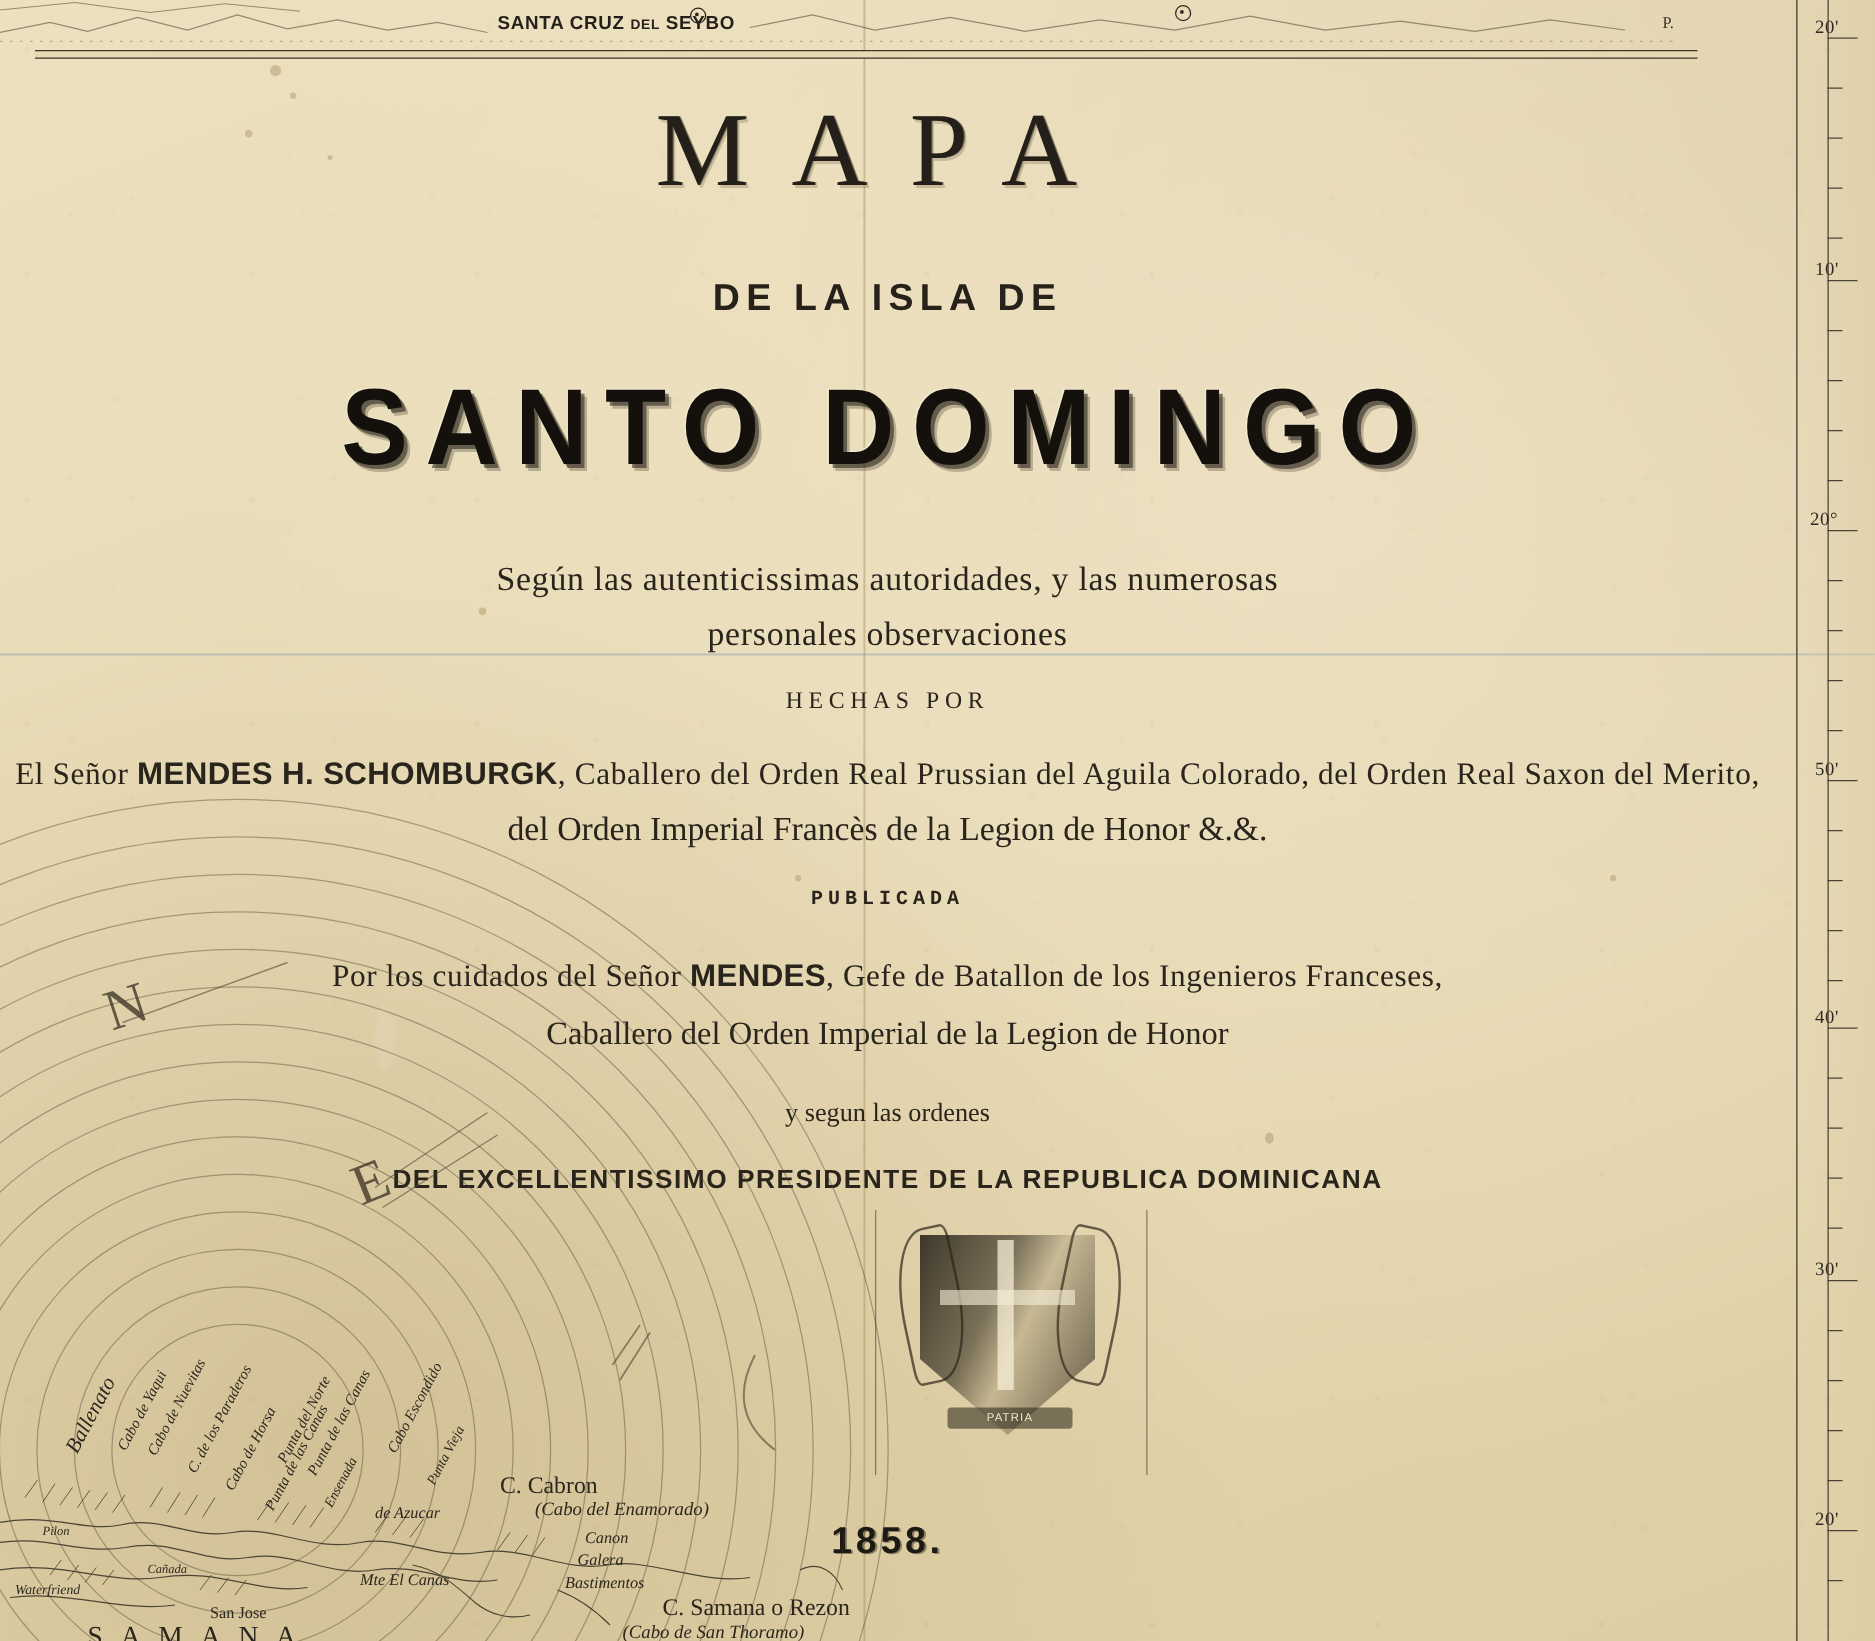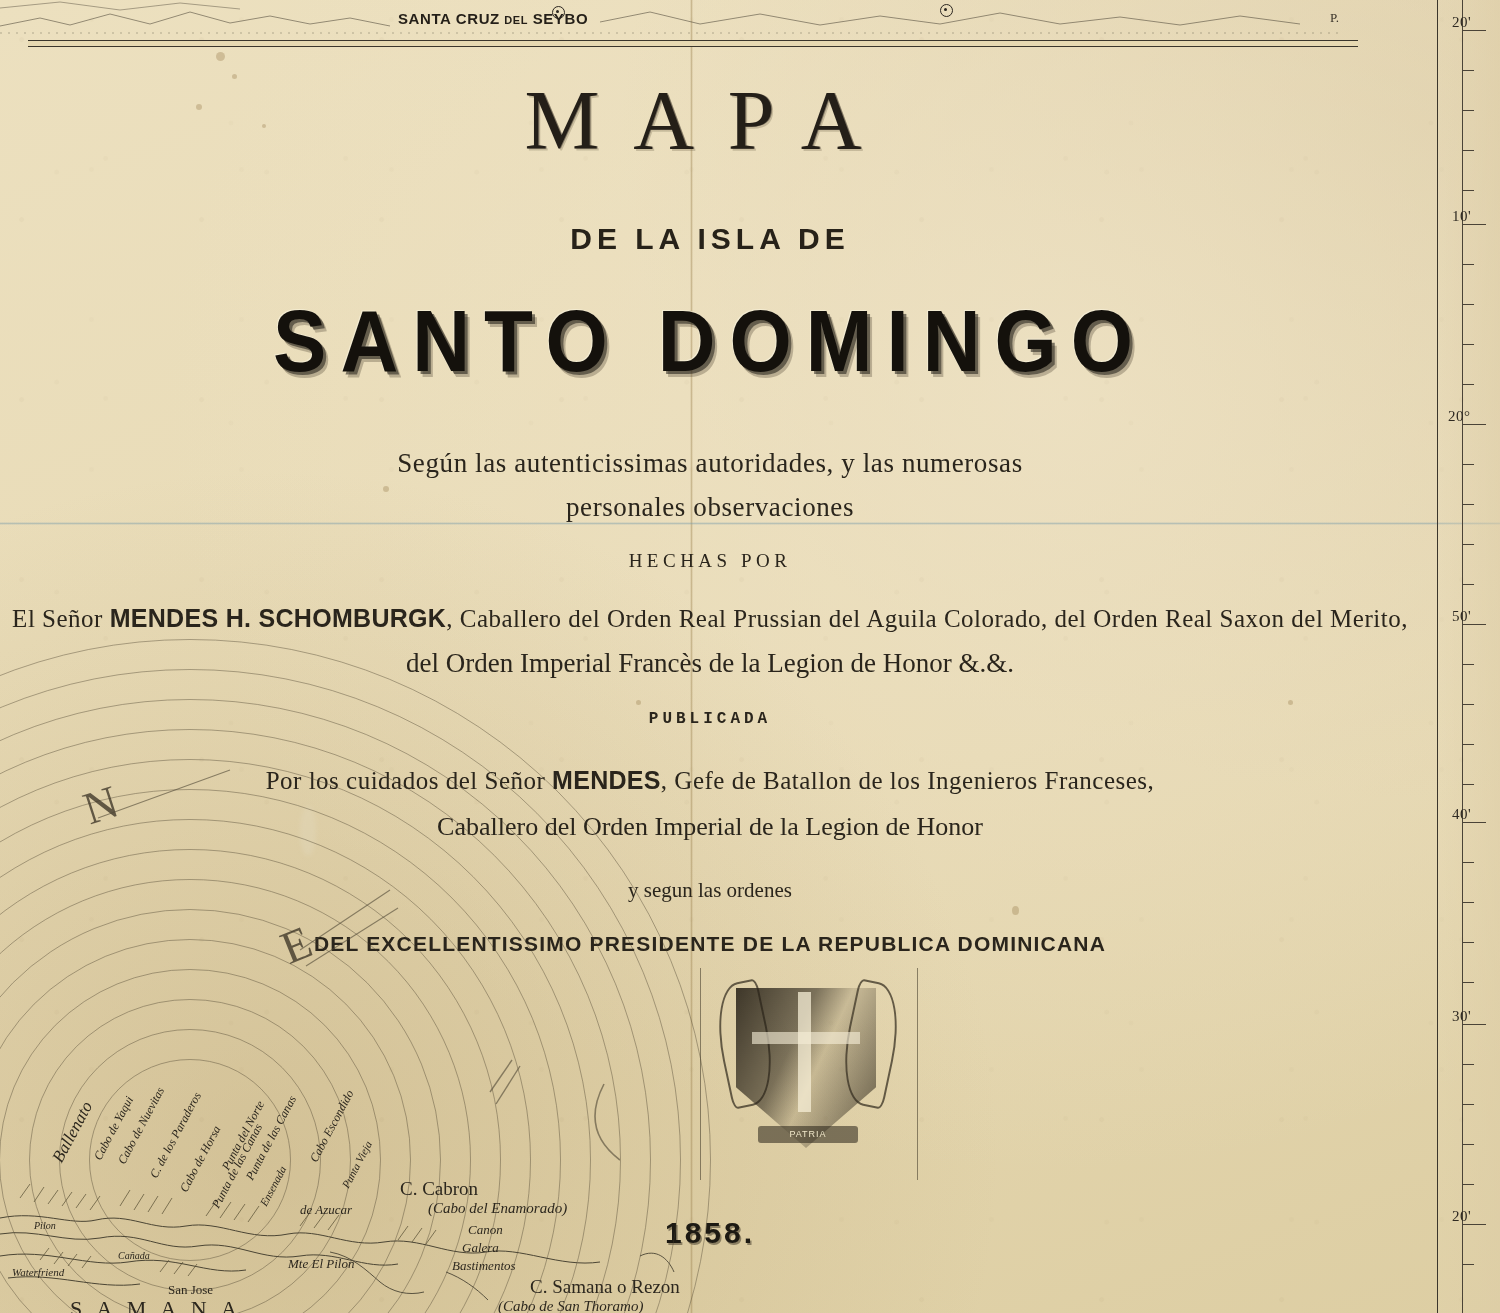--- a/index.html
+++ b/index.html
@@ -449,21 +449,21 @@
   </svg>
 
   <div id="places">
       <div class="place" style="left: 400px; top: 1178px; font-size: 19px;">C. Cabron</div>
       <div class="place" style="left: 428px; top: 1200px; font-size: 15px; font-style: italic;">(Cabo del Enamorado)</div>
       <div class="place" style="left: 468px; top: 1222px; font-size: 13px; font-style: italic;">Canon</div>
       <div class="place" style="left: 462px; top: 1240px; font-size: 13px; font-style: italic;">Galera</div>
       <div class="place" style="left: 452px; top: 1258px; font-size: 13px; font-style: italic;">Bastimentos</div>
       <div class="place" style="left: 484px; top: 1276px; font-size: 19px; margin-left: 46px;">C. Samana o Rezon</div>
       <div class="place" style="left: 498px; top: 1298px; font-size: 15px; font-style: italic;">(Cabo de San Thoramo)</div>
-      <div class="place" style="left: 288px; top: 1256px; font-size: 13px; font-style: italic;">Mte El Pilon</div>
+      <div class="place" style="left: 288px; top: 1256px; font-size: 13px; font-style: italic;">Mte El Canas</div>
       <div class="place" style="left: 300px; top: 1202px; font-size: 13px; font-style: italic;">de Azucar</div>
       <div class="place" style="left: 168px; top: 1282px; font-size: 13px; ">San Jose</div>
       <div class="place" style="left: 70px; top: 1296px; font-size: 22px; letter-spacing: 5px; font-weight: 400;">S A M A N A</div>
       <div class="place" style="left: 12px; top: 1266px; font-size: 11px; font-style: italic;">Waterfriend</div>
       <div class="place" style="left: 96px; top: 1316px; font-size: 16px; font-style: italic; margin-top: 18px;">Sombrero</div>
       <div class="place" style="left: 34px; top: 1220px; font-size: 10px; font-style: italic;">Pilon</div>
       <div class="place" style="left: 66px; top: 1146px; font-size: 17px; font-style: italic; transform: rotate(-62deg); transform-origin: left bottom;">Ballenato</div>
       <div class="place" style="left: 104px; top: 1148px; font-size: 12px; font-style: italic; transform: rotate(-62deg); transform-origin: left bottom;">Cabo de Yaqui</div>
       <div class="place" style="left: 128px; top: 1152px; font-size: 12px; font-style: italic; transform: rotate(-62deg); transform-origin: left bottom;">Cabo de Nuevitas</div>
       <div class="place" style="left: 160px; top: 1166px; font-size: 12px; font-style: italic; transform: rotate(-62deg); transform-origin: left bottom;">C. de los Paraderos</div>

